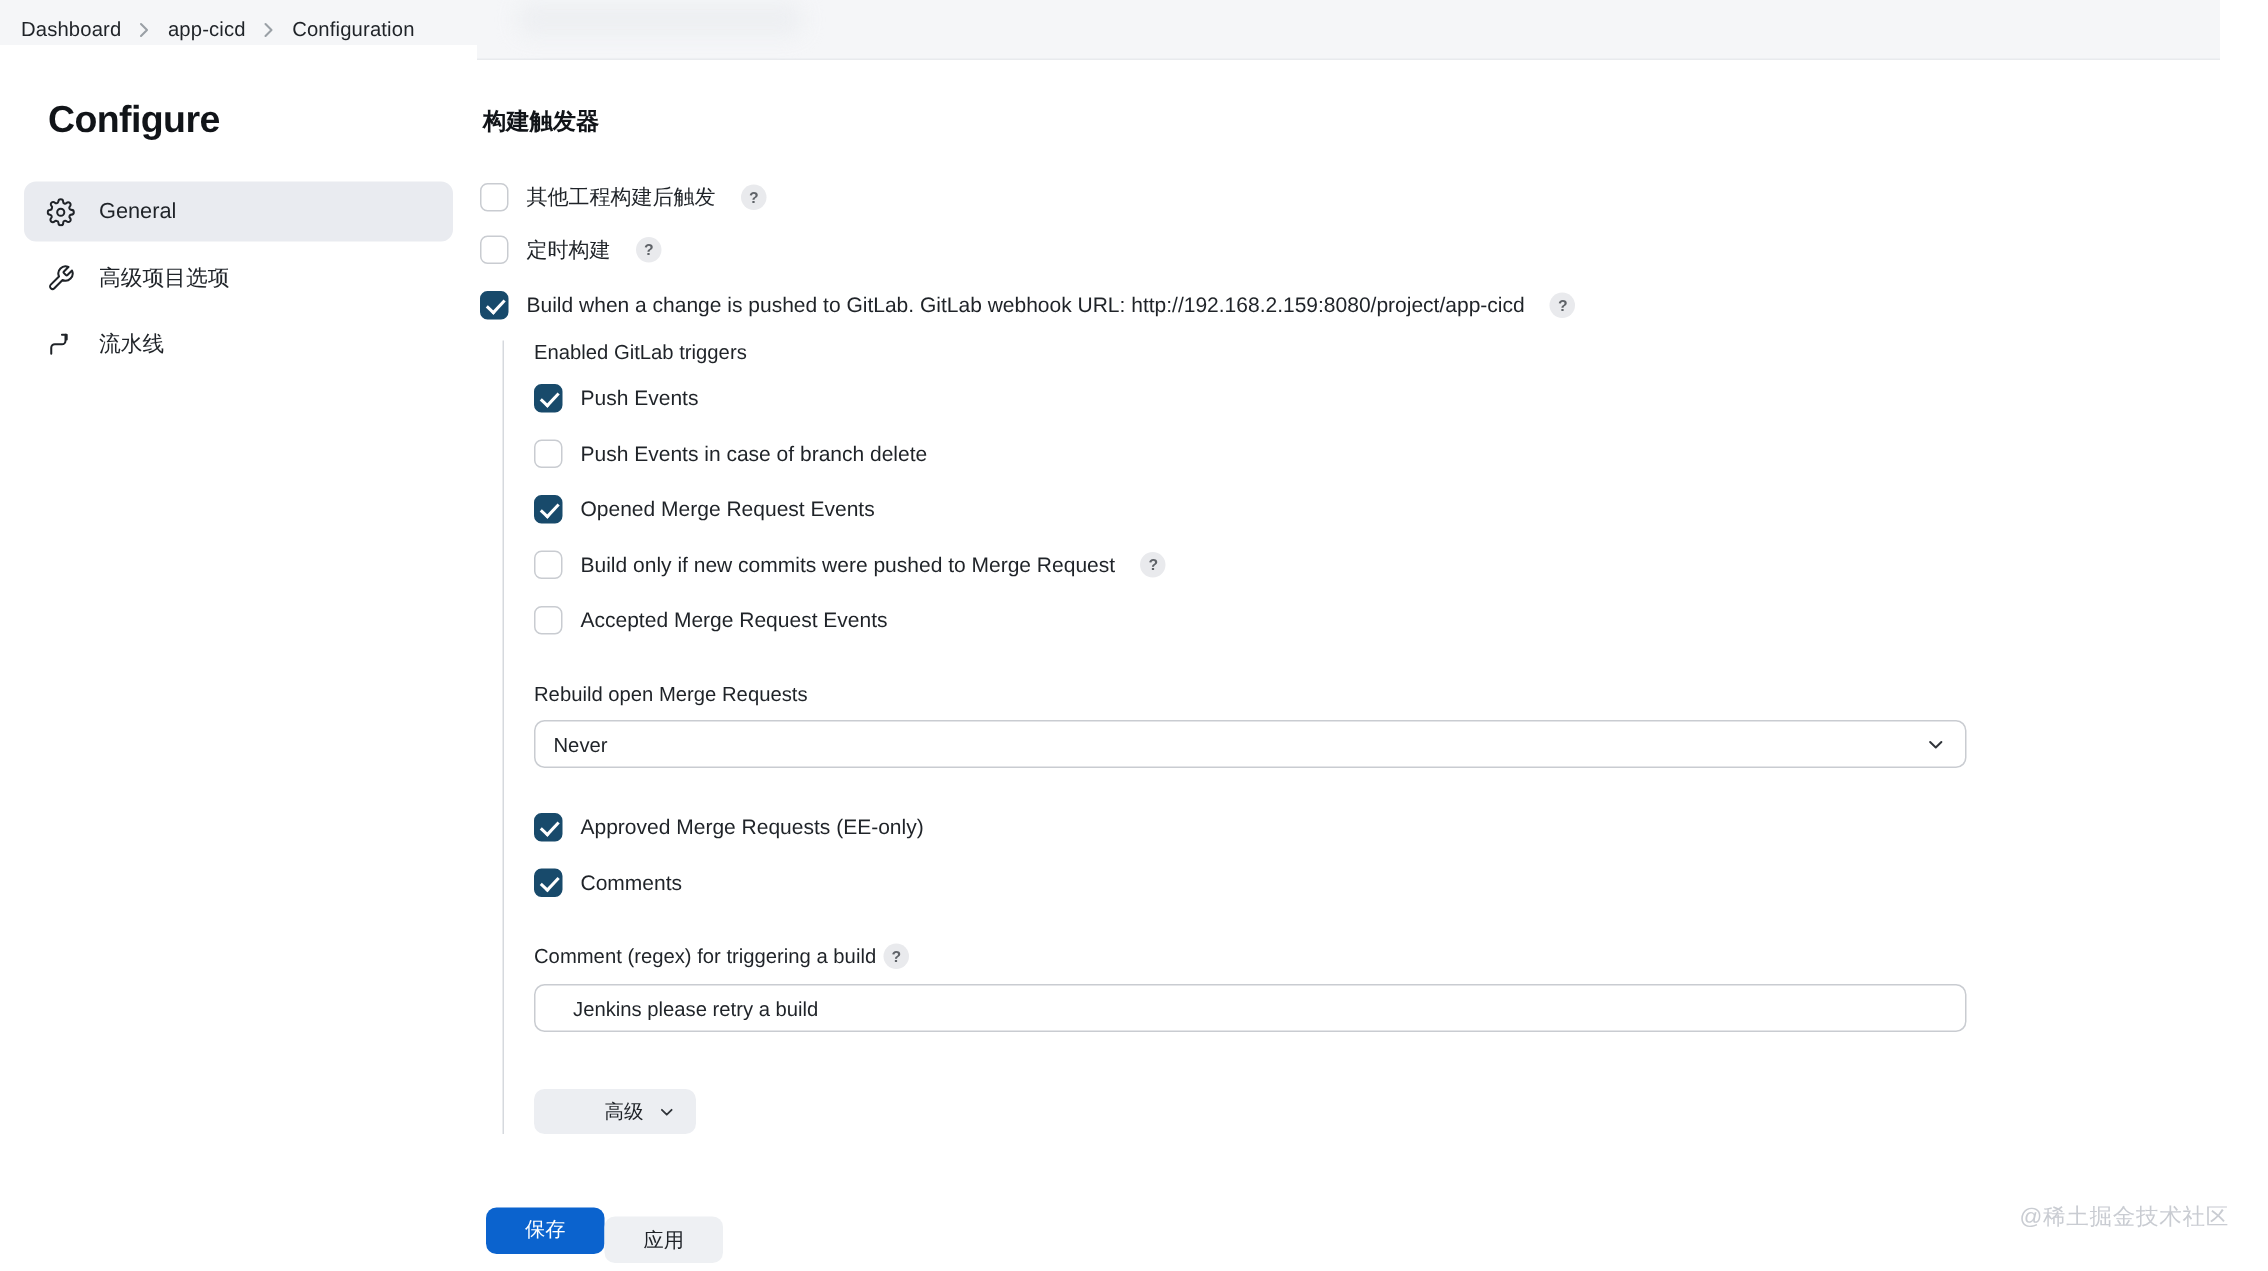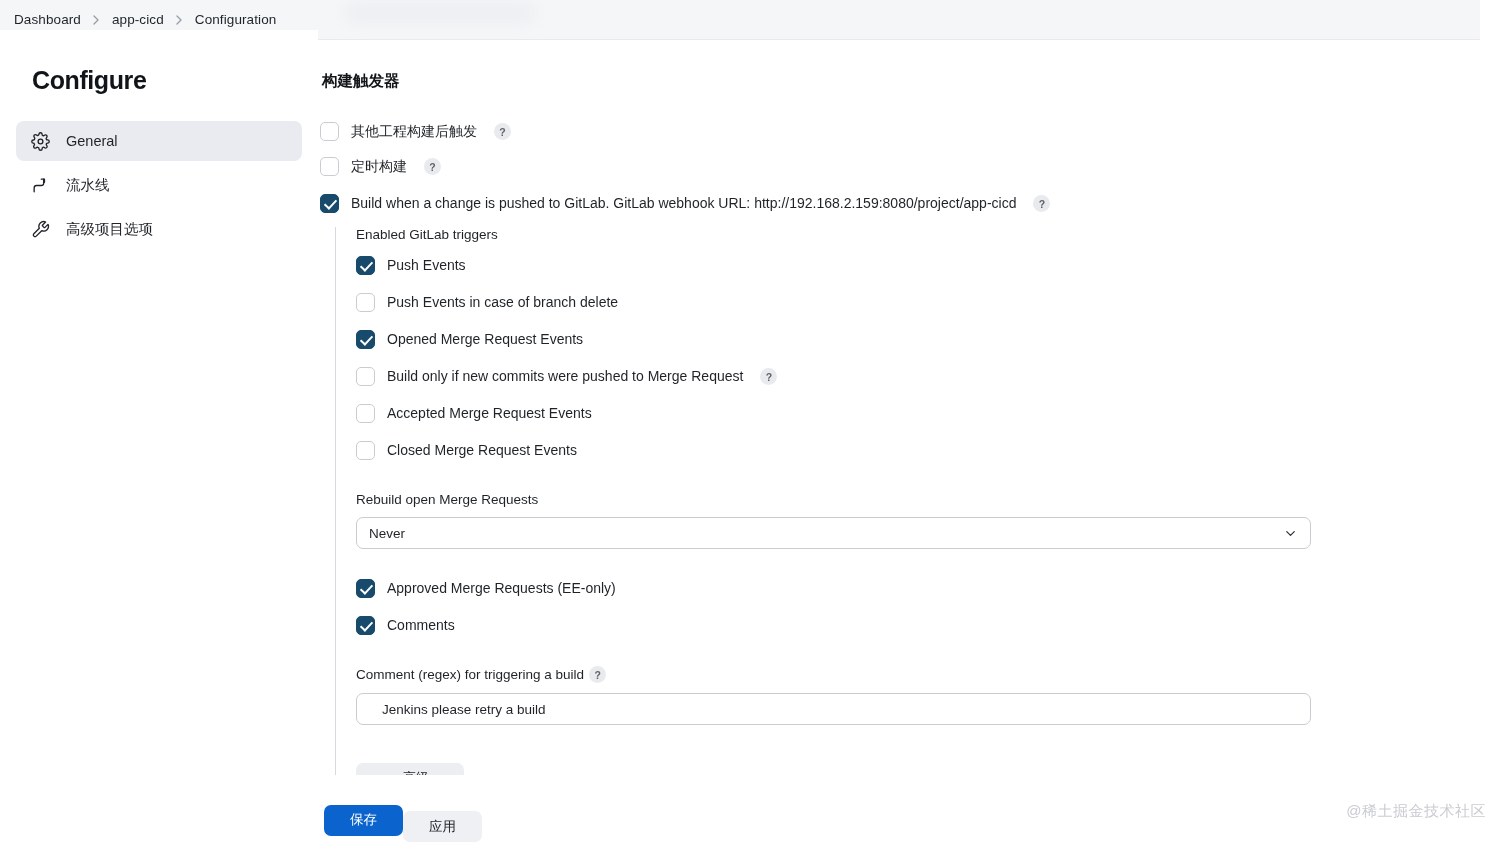--- a/index.html
+++ b/index.html
@@ -292,35 +292,35 @@
         <circle cx="12" cy="12" r="3"></circle>
         <path d="M19.4 15a1.65 1.65 0 00.33 1.82l.06.06a2 2 0 11-2.83 2.83l-.06-.06a1.65 1.65 0 00-1.82-.33 1.65 1.65 0 00-1 1.51V21a2 2 0 11-4 0v-.09A1.65 1.65 0 008.6 19.4a1.65 1.65 0 00-1.82.33l-.06.06a2 2 0 11-2.83-2.83l.06-.06a1.65 1.65 0 00.33-1.82 1.65 1.65 0 00-1.51-1H3a2 2 0 110-4h.09A1.65 1.65 0 004.6 8.6a1.65 1.65 0 00-.33-1.82l-.06-.06a2 2 0 112.83-2.83l.06.06a1.65 1.65 0 001.82.33H9a1.65 1.65 0 001-1.51V3a2 2 0 114 0v.09a1.65 1.65 0 001 1.51 1.65 1.65 0 001.82-.33l.06-.06a2 2 0 112.83 2.83l-.06.06a1.65 1.65 0 00-.33 1.82V9a1.65 1.65 0 001.51 1H21a2 2 0 110 4h-.09a1.65 1.65 0 00-1.51 1z"></path>
       </svg>
     </span>
     <span class="s-label">General</span>
   </div>
 
   <div class="side-item">
     <span class="s-icon">
       <svg width="19" height="19" viewBox="0 0 24 24" fill="none" stroke="#1f2328" stroke-width="1.7" stroke-linecap="round" stroke-linejoin="round">
+        <path d="M14.7 6.3a1 1 0 000 1.4l1.6 1.6a1 1 0 001.4 0l3.77-3.77a6 6 0 01-7.94 7.94l-6.91 6.91a2.12 2.12 0 01-3-3l6.91-6.91a6 6 0 017.94-7.94l-3.76 3.76z"></path>
+      </svg>
+    </span>
+    <span class="s-label">高级项目选项</span>
+  </div>
+
+  <div class="side-item">
+    <span class="s-icon">
+      <svg width="19" height="19" viewBox="0 0 24 24" fill="none" stroke="#1f2328" stroke-width="1.7" stroke-linecap="round" stroke-linejoin="round">
         <path d="M4 20v-5a3 3 0 013-3h6a3 3 0 003-3V4"></path>
         <path d="M13 4h4v4"></path>
       </svg>
     </span>
     <span class="s-label">流水线</span>
   </div>
-
-  <div class="side-item">
-    <span class="s-icon">
-      <svg width="19" height="19" viewBox="0 0 24 24" fill="none" stroke="#1f2328" stroke-width="1.7" stroke-linecap="round" stroke-linejoin="round">
-        <path d="M14.7 6.3a1 1 0 000 1.4l1.6 1.6a1 1 0 001.4 0l3.77-3.77a6 6 0 01-7.94 7.94l-6.91 6.91a2.12 2.12 0 01-3-3l6.91-6.91a6 6 0 017.94-7.94l-3.76 3.76z"></path>
-      </svg>
-    </span>
-    <span class="s-label">高级项目选项</span>
-  </div>
 </div>
 
 <div class="main">
   <div class="content-scroll">
 
     <div class="section-title">构建触发器</div>
 
     <div class="row" style="margin-top:30px;">
       <span class="cb"></span>
       <span class="row-label">其他工程构建后触发</span>
@@ -362,24 +362,20 @@
         <span class="cb"></span>
         <span class="row-label">Build only if new commits were pushed to Merge Request</span>
         <span class="help">?</span>
       </div>
 
       <div class="row">
         <span class="cb"></span>
         <span class="row-label">Accepted Merge Request Events</span>
       </div>
 
-      <div class="row">
-        <span class="cb"></span>
-        <span class="row-label">Closed Merge Request Events</span>
-      </div>
 
       
       <div style="margin-top:32px;">
         <div class="field-label">Rebuild open Merge Requests</div>
         <div class="select-box">
           <span>Never</span>
           <span class="chev">
             <svg width="15" height="15" viewBox="0 0 24 24" fill="none" stroke="#31353b" stroke-width="2.1" stroke-linecap="round" stroke-linejoin="round">
                 <path d="M6 9l6 6 6-6"></path>
               </svg>

